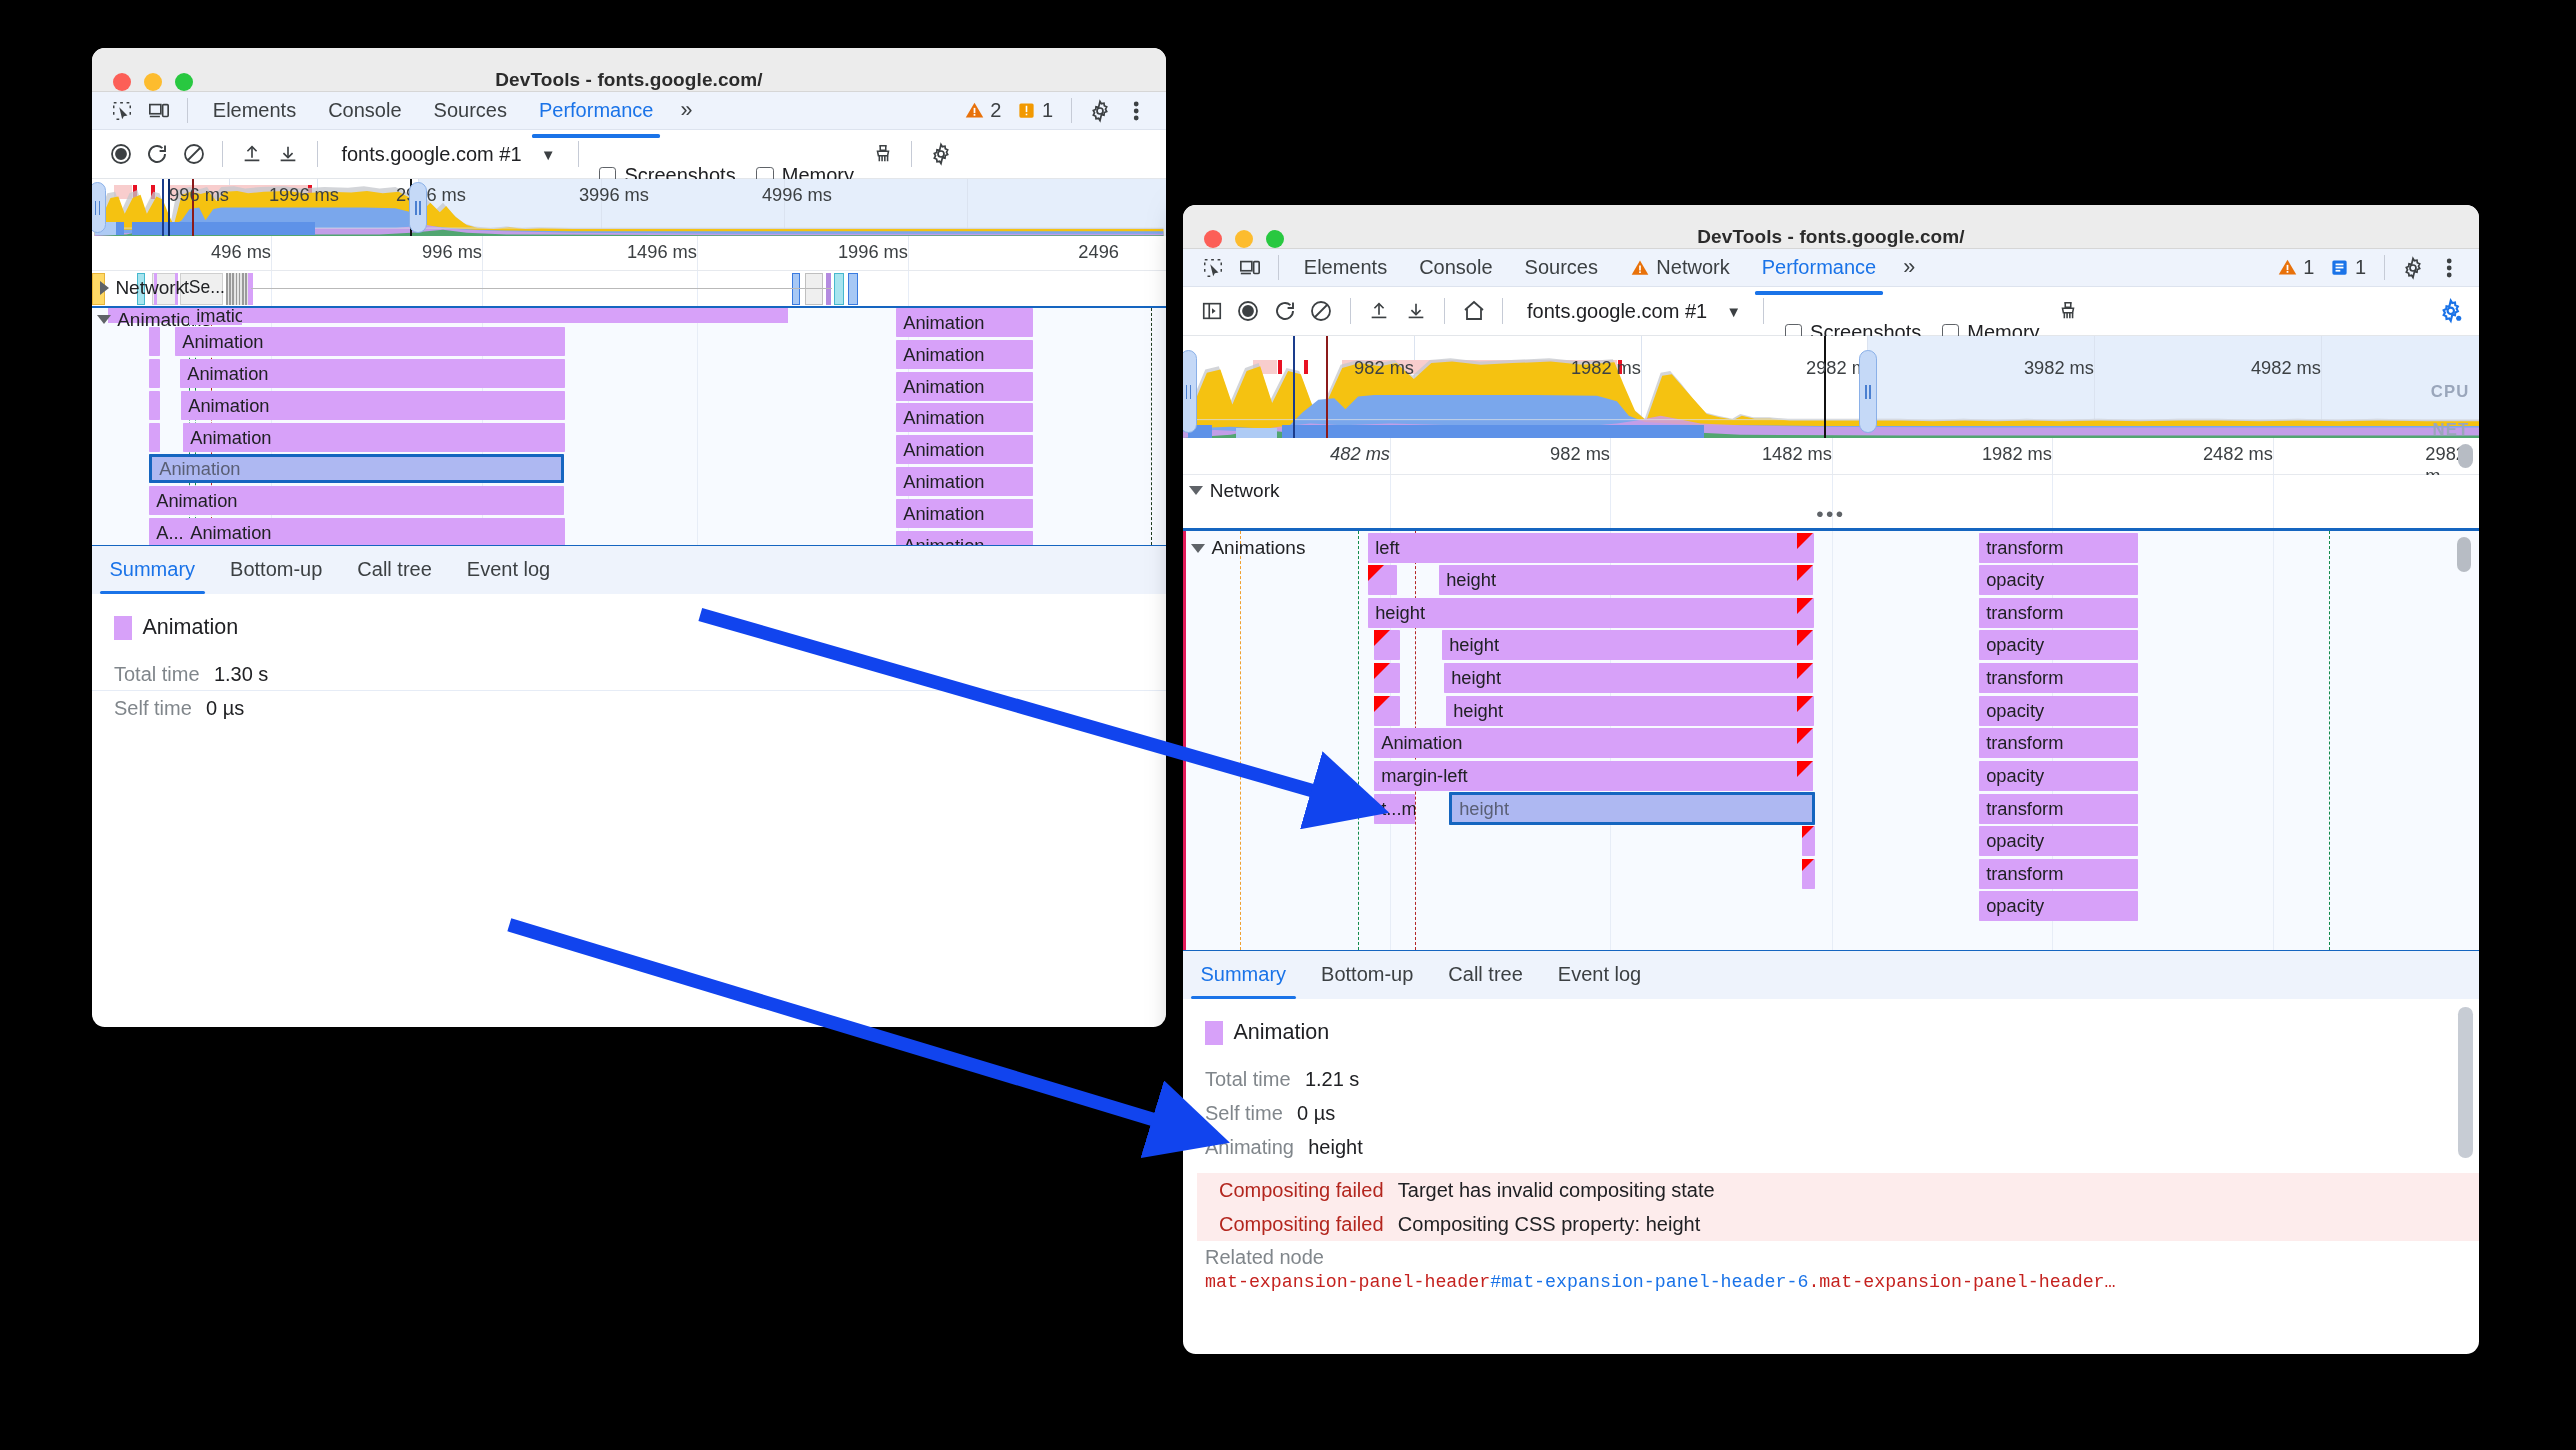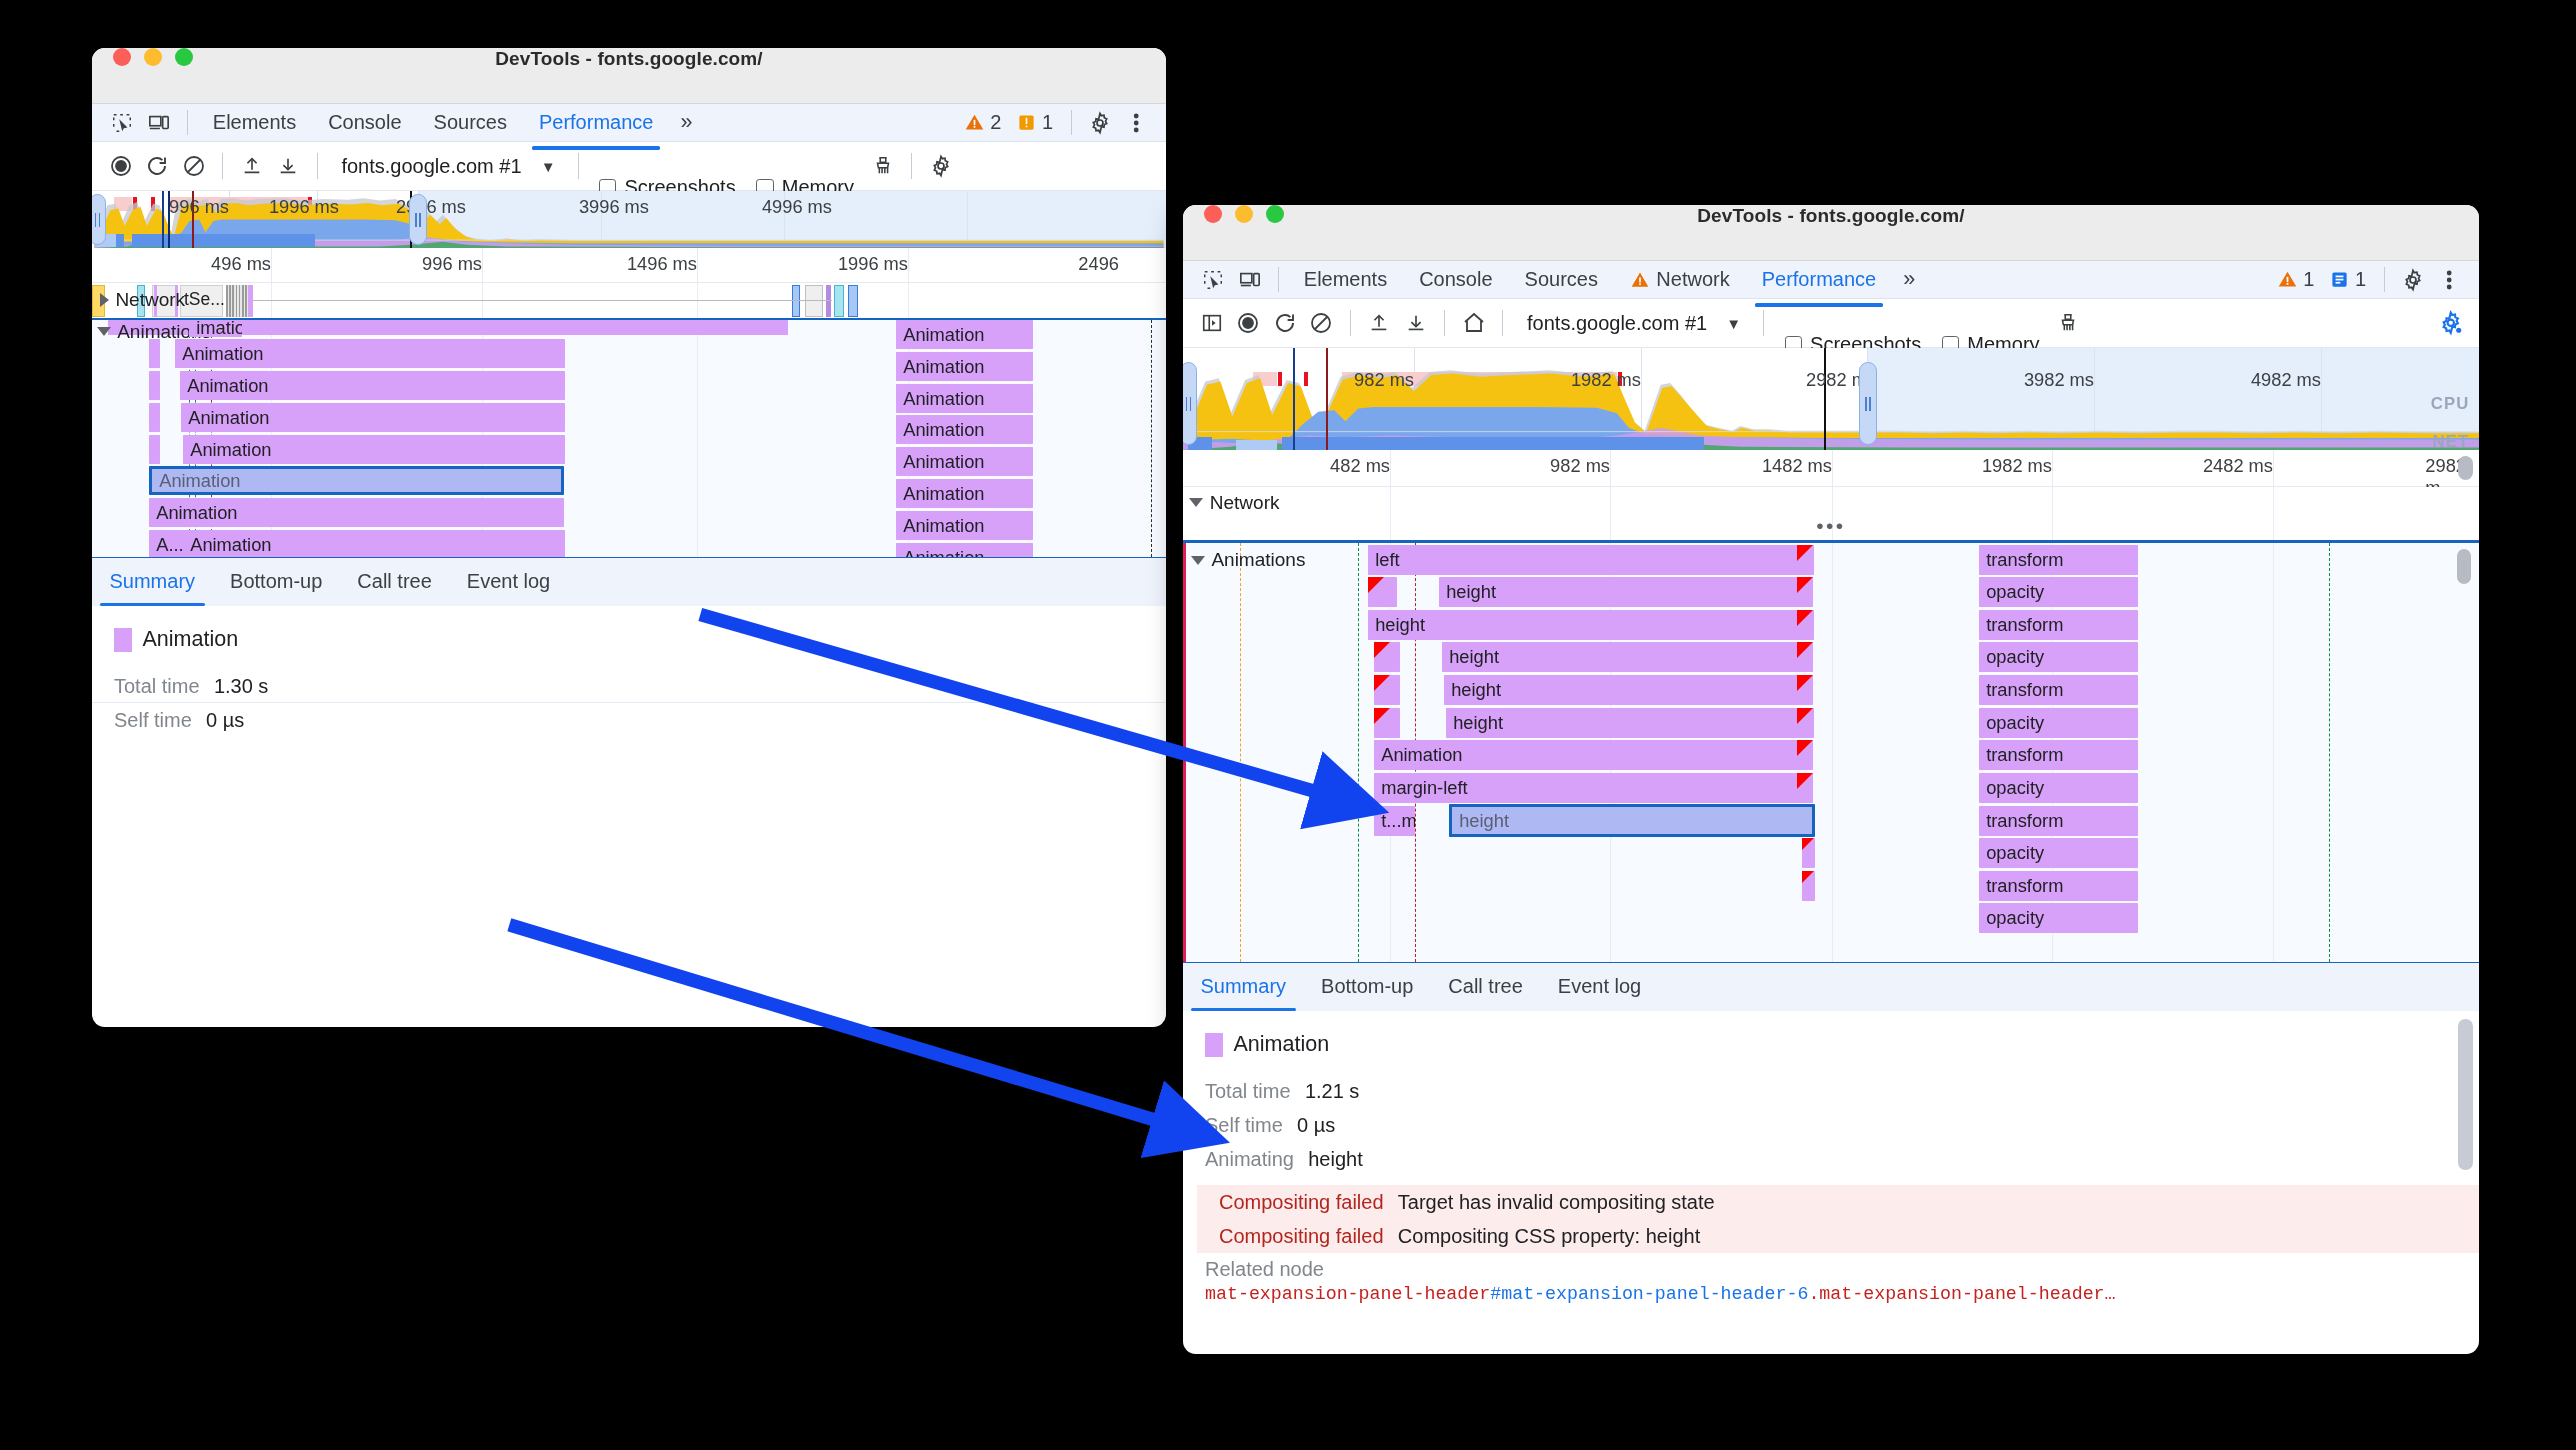--- a/index.html
+++ b/index.html
@@ -3,21 +3,21 @@
 <meta charset="utf-8">
 <style>
   * { box-sizing: border-box; margin:0; padding:0; }
   html,body { width:2576px; height:1451px; background:#000; overflow:hidden;
     font-family:"Liberation Sans", sans-serif; }
   .root { position:relative; width:2576px; height:1451px; }
 
   
   .win { position:absolute; background:#fff; border-radius:12.7px; overflow:hidden;
          box-shadow:0 9.5px 32px rgba(0,0,0,.55); }
-  .titlebar { height:56px; background:#ececec; display:flex; align-items:flex-start;
+  .titlebar { height:44px; background:#ececec; display:flex; align-items:flex-end;
               position:relative; border-bottom:0.8px solid #d6d6d6; }
   .traffic { display:flex; gap:12.7px; padding-left:21px; }
   .dot { width:18.3px; height:18.3px; border-radius:50%; }
   .dot.r{background:#fc5f57;} .dot.y{background:#fdbc2e;} .dot.g{background:#28c840;}
   .wintitle { position:absolute; left:0; right:0; text-align:center;
               font-size:19px; font-weight:700; color:#2b2b2b; letter-spacing:0.1px;}
 
   
   .tabstrip { height:38px; background:#eef3fc; display:flex; align-items:center;
               padding:0 11px; position:relative; border-bottom:0.8px solid #dde3ee; }
@@ -668,21 +668,21 @@
           <i></i>
         </div>
   </div>
 
   <div class="ruler" style="height:37px;">
     <div class="g" style="left:207px;"></div>
     <div class="g" style="left:427px;"></div>
     <div class="g" style="left:649px;"></div>
     <div class="g" style="left:869px;"></div>
     <div class="g" style="left:1090px;"></div>
-    <div class="t" style="left:207px;">482 ms</div>
+    <div class="t" style="left:207px;font-style:italic;">482 ms</div>
     <div class="t" style="left:427px;">982 ms</div>
     <div class="t" style="left:649px;">1482 ms</div>
     <div class="t" style="left:869px;">1982 ms</div>
     <div class="t" style="left:1090px;">2482 ms</div>
     <div class="t" style="left:1283px;">2982 m</div>
     <div class="scroll" style="right:6.4px; top:6.4px; height:24px; border-radius:12px;"></div>
   </div>
 
   <div class="tracks" style="height:53px; background:#fff;">
     <div class="trkgrid" style="left:207px;"></div>

